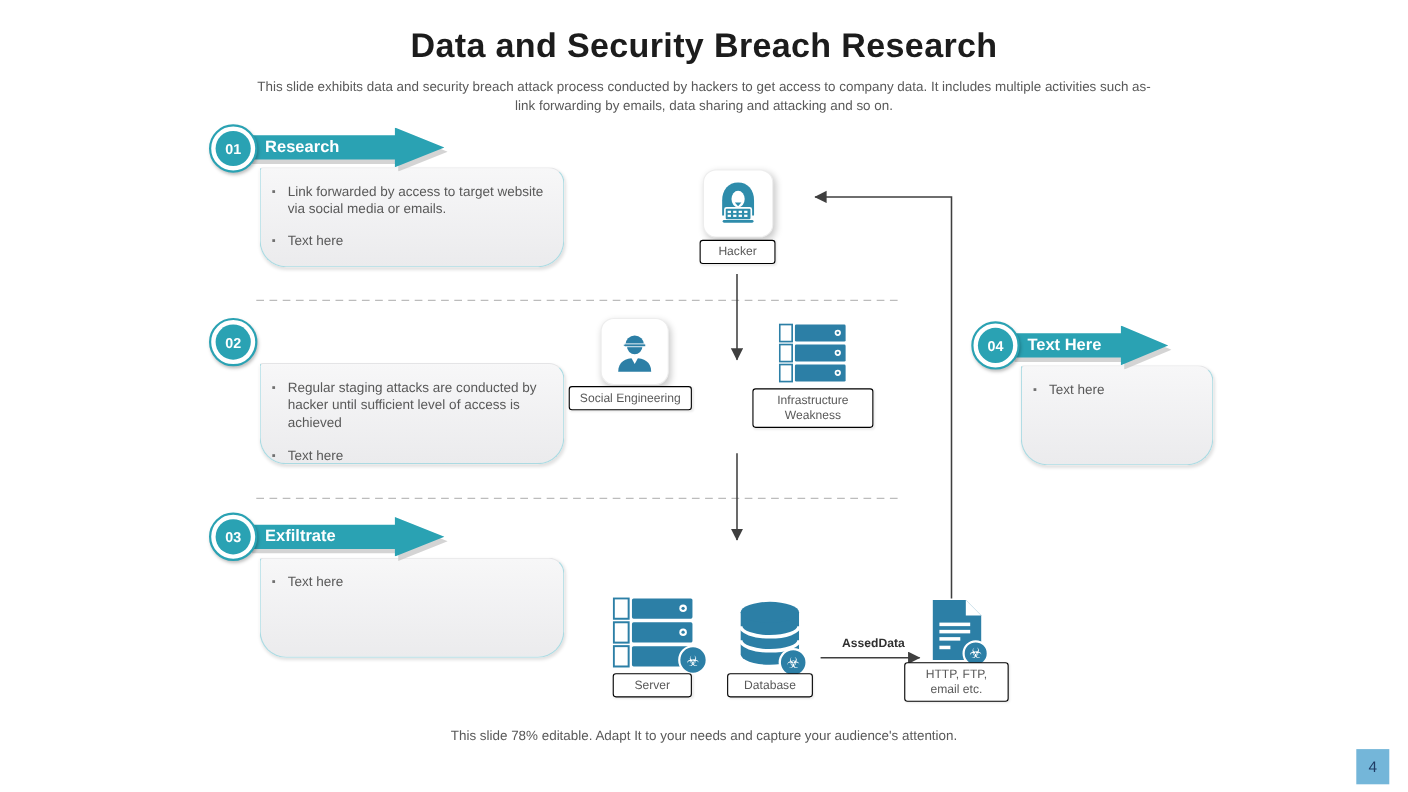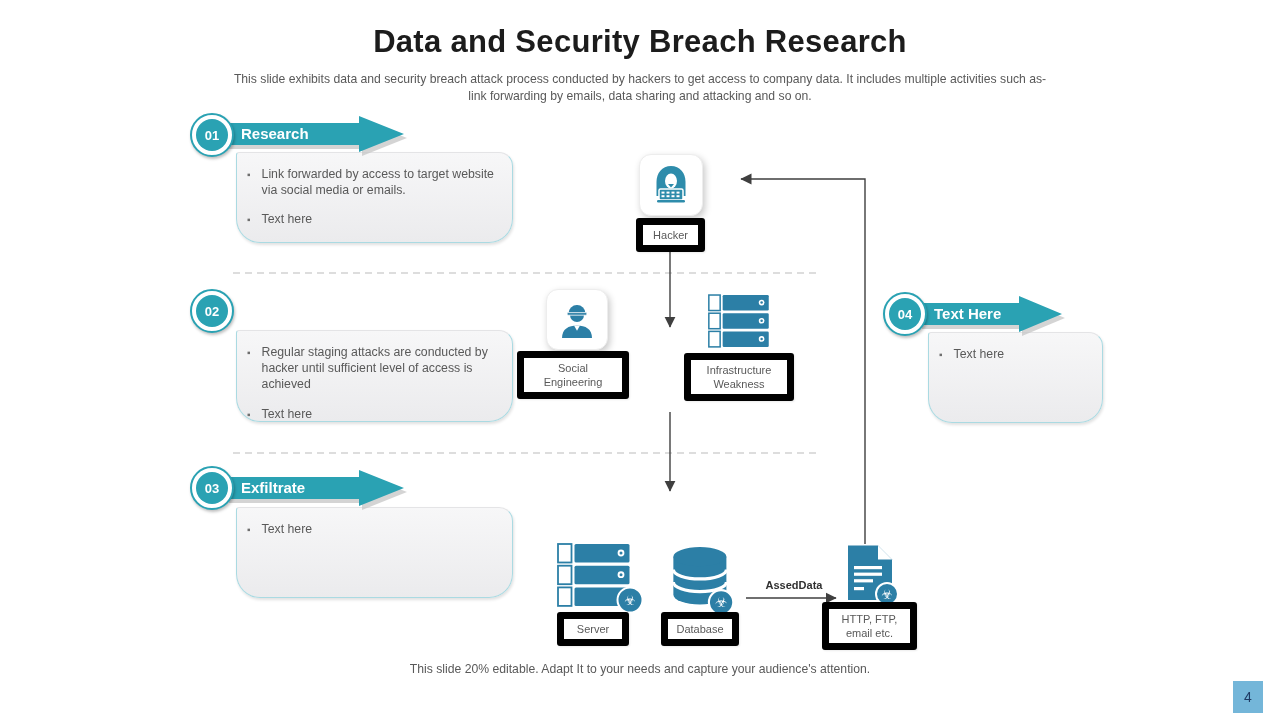--- a/index.html
+++ b/index.html
@@ -58,21 +58,21 @@
   .icon-infra{left:708px;top:290px;width:62px;height:62px}
   .icon-server{left:557px;top:543px;width:90px;height:72px}
   .icon-db{left:669px;top:545px;width:66px;height:70px}
   .icon-doc{left:841px;top:544px;width:60px;height:62px}
 
   .f-blue{fill:var(--icon_blue);} .f-hack{fill:var(--hacker_blue);} .f-w{fill:#fff;}
   .s-blue{stroke:var(--icon_blue);} 
   .bio{font:13px "DejaVu Sans",sans-serif;fill:#fff;text-anchor:middle;}
 
   
-  .node-label{position:absolute;z-index:2;background:#fff;border:7px solid #000000;border-radius:3px;
+  .node-label{position:absolute;z-index:2;background:#fff;border:1px solid #000000;border-radius:3px;
          box-shadow:1px 1px 2px rgba(0,0,0,.08);font-size:11px;color:var(--text_gray);
          text-align:center;padding:3px 4px;line-height:1.28;box-sizing:border-box;}
   .l-hacker{left:636px;top:218px;width:69px}
   .l-social{left:517px;top:351px;width:112px}
   .l-infra{left:684px;top:353px;width:110px}
   .l-server{left:557px;top:612px;width:72px}
   .l-db{left:661px;top:612px;width:78px}
   .l-http{left:822px;top:602px;width:95px}
 
   .flow-label{position:absolute;left:748px;top:579px;width:92px;text-align:center;
@@ -257,16 +257,16 @@
     <rect class="f-w" x="11" y="28.6" width="28" height="3.2"></rect>
     <rect class="f-w" x="11" y="35.2" width="19" height="3.2"></rect>
     <rect class="f-w" x="11" y="43" width="10" height="3.2"></rect>
     <g>
       <circle class="f-blue" cx="44" cy="50" r="11" stroke="#fff" stroke-width="2"></circle>
       <text class="bio" x="44" y="54.5">☣</text>
     </g>
   </svg>
   <div class="node-label l-http">HTTP, FTP, email etc.</div>
 
-  <div class="footer">This slide 20% editable. Adapt  It to your needs and capture your audience's attention.</div>
+  <div class="footer">This slide 78% editable. Adapt  It to your needs and capture your audience's attention.</div>
   <div class="page-badge">4</div>
 
 </div>
 
 </body></html>

